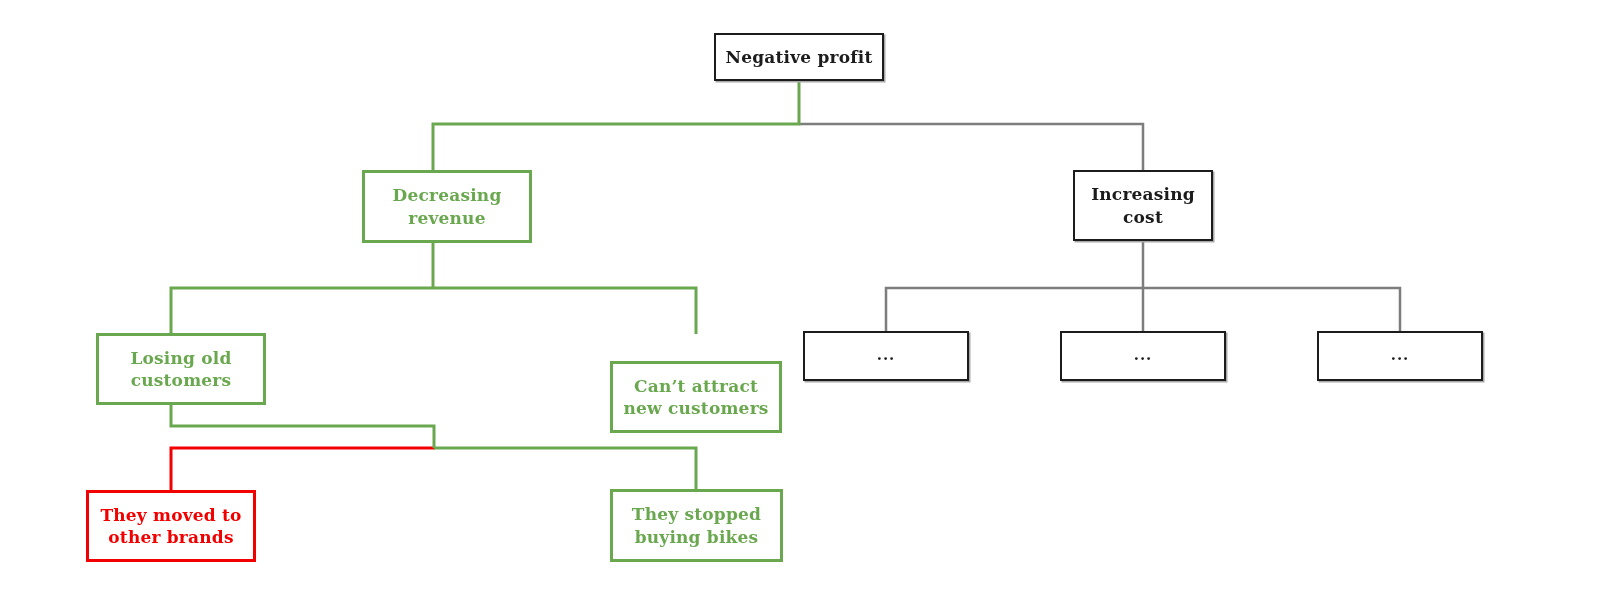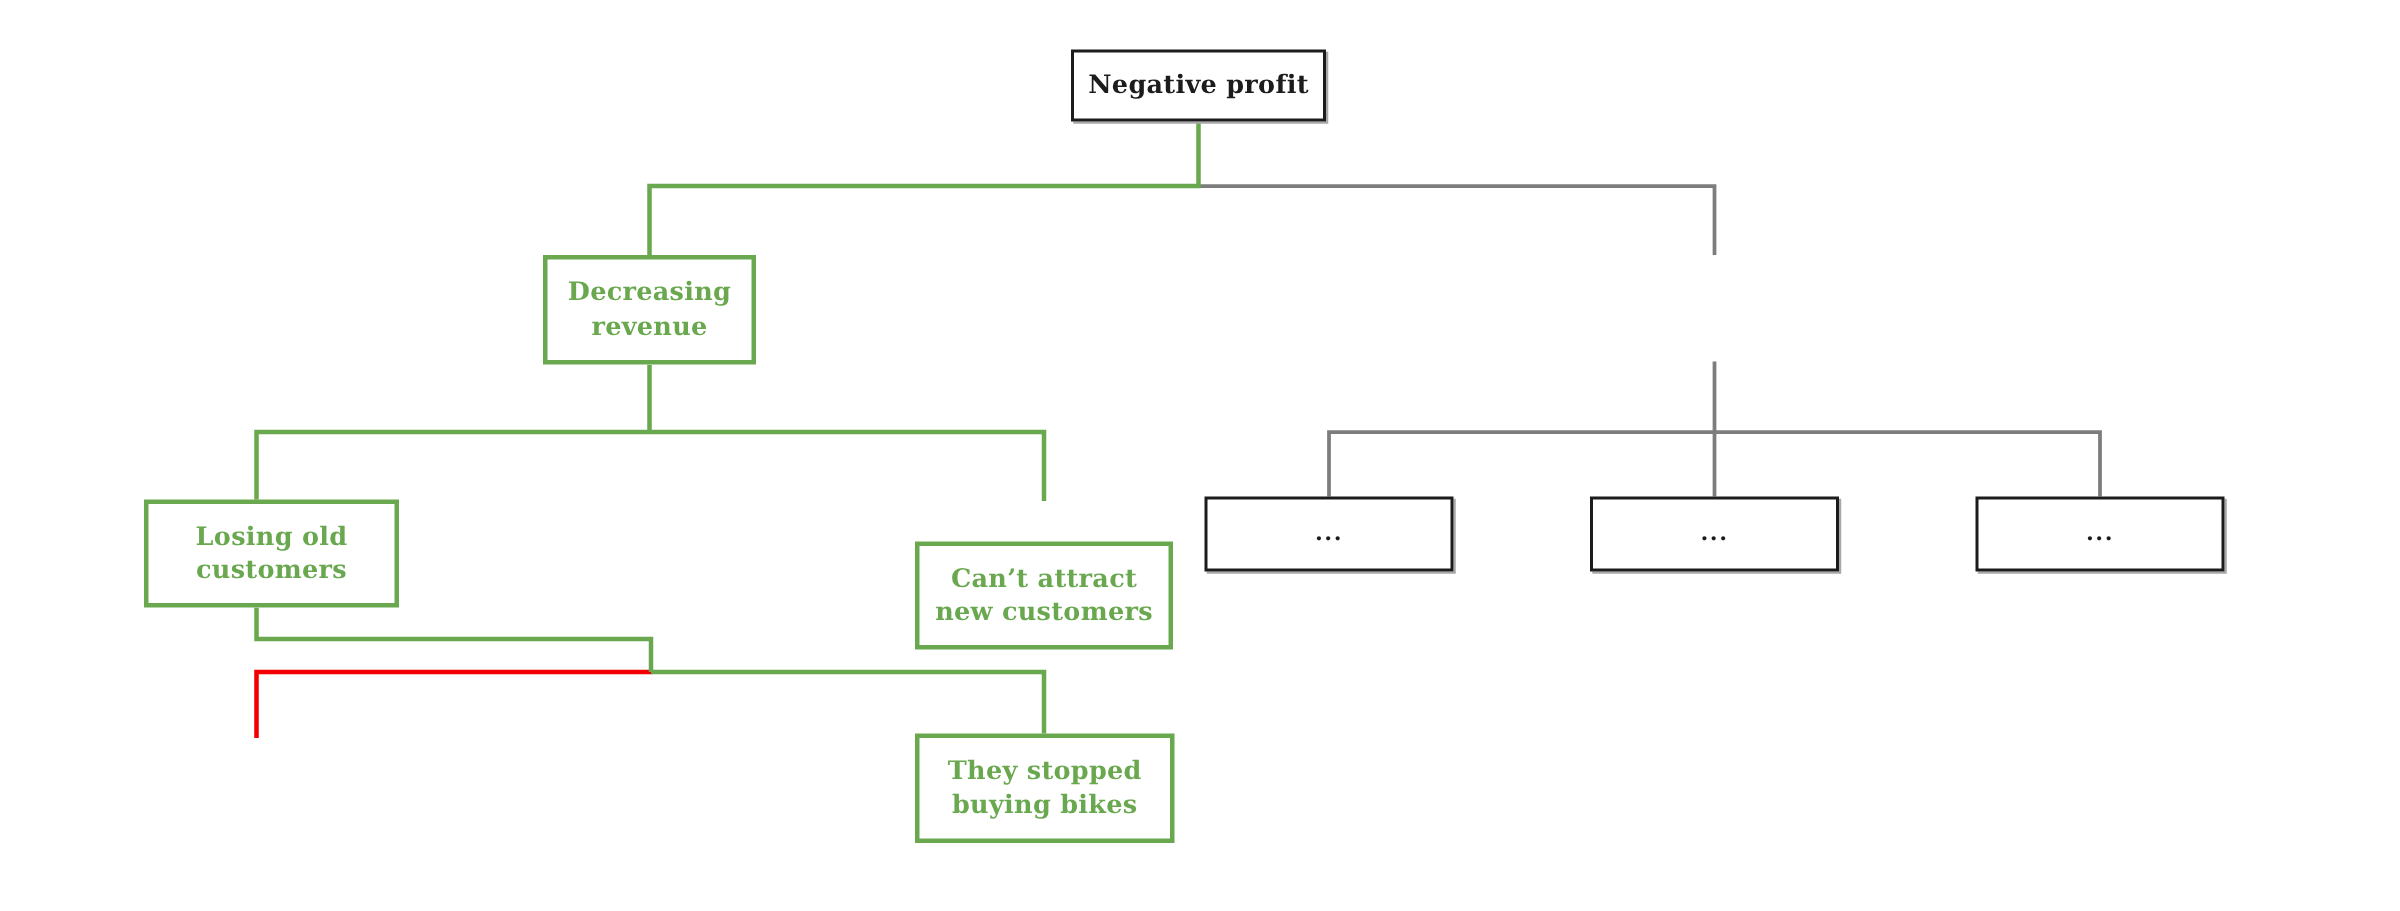--- a/index.html
+++ b/index.html
@@ -71,25 +71,29 @@
 
     <polyline class="c-green" points="171,405 171,426 434,426 434,448"></polyline>
 
     <polyline class="c-green" points="434,448 696,448 696,491"></polyline>
   </svg>
 
   <div class="node black" style="left:714px; top:33px; width:170px; height:48px;">
     <span class="label">Negative profit</span>
   </div>
 
-  <div class="node green" style="left:362px; top:170px; width:142px; height:73px;">
+  <div class="node green" style="left:362px; top:170px; width:170px; height:73px;">
     <span class="label">Decreasing
 revenue</span>
   </div>
 
+  <div class="node black" style="left:1073px; top:170px; width:140px; height:71px;">
+    <span class="label">Increasing
+cost</span>
+  </div>
 
   <div class="node green" style="left:96px; top:333px; width:170px; height:72px;">
     <span class="label">Losing old
 customers</span>
   </div>
 
   <div class="node green" style="left:610px; top:333px; width:172px; height:72px;margin-top:28px;">
     <span class="label">Can’t attract
 new customers</span>
   </div>
@@ -99,19 +103,23 @@
   </div>
 
   <div class="node black small" style="left:1060px; top:331px; width:166px; height:50px;">
     <span class="label">...</span>
   </div>
 
   <div class="node black small" style="left:1317px; top:331px; width:166px; height:50px;">
     <span class="label">...</span>
   </div>
 
+  <div class="node red" style="left:86px; top:490px; width:170px; height:72px;">
+    <span class="label">They moved to
+other brands</span>
+  </div>
 
   <div class="node green" style="left:610px; top:489px; width:173px; height:73px;">
     <span class="label">They stopped
 buying bikes</span>
   </div>
 
 </div>
 
 </body></html>

